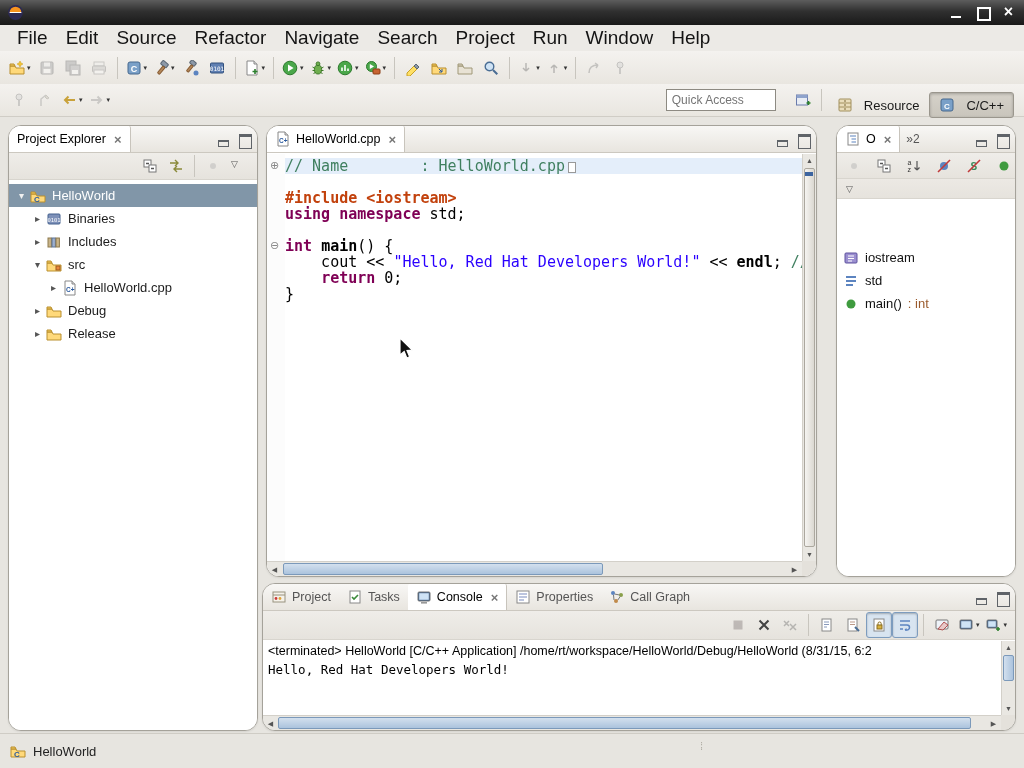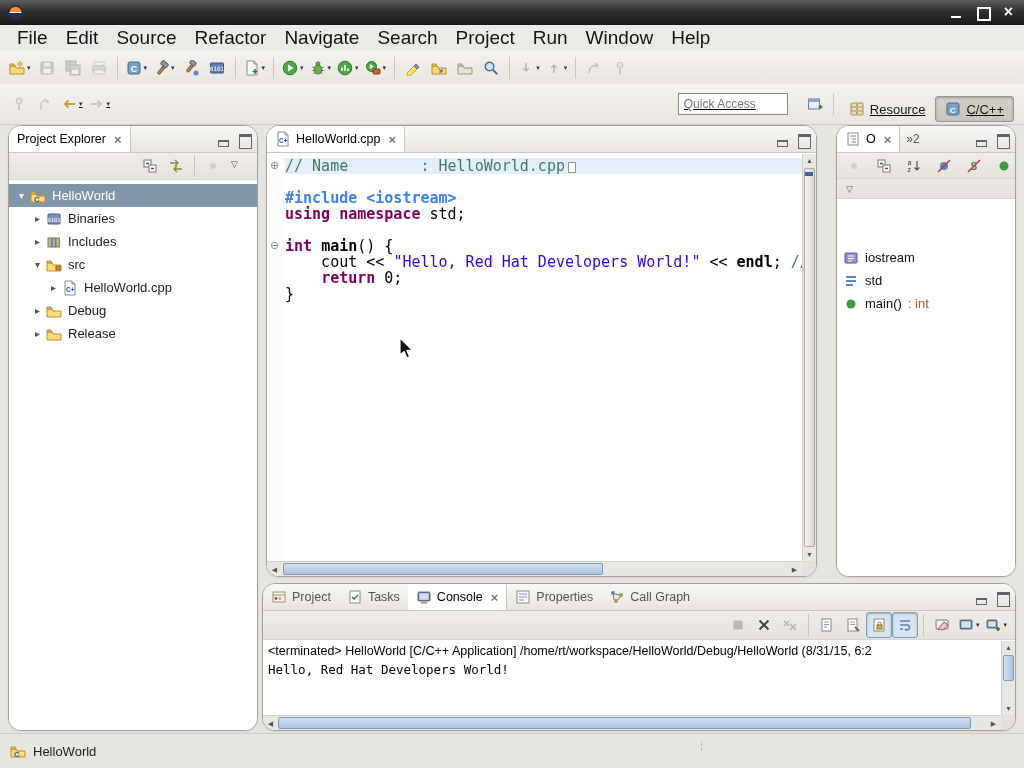--- a/index.html
+++ b/index.html
@@ -13,30 +13,30 @@
 .wc{width:17px;height:17px;position:relative;display:inline-block;}
 .wc.min::after{content:"";position:absolute;left:3px;bottom:3px;width:10px;height:2px;background:#fff;}
 .wc.max::after{content:"";position:absolute;left:3px;top:3px;width:10px;height:10px;border:2px solid #fff;}
 .wc.close{color:#fff;font-size:16px;font-weight:bold;text-align:center;line-height:16px;}
 
 .menubar{position:absolute;left:0;top:25px;width:1024px;height:26px;background:#eceae6;display:flex;align-items:center;padding-left:8px;}
 .menu-item{padding:4px 9px;font-size:19px;color:#141414;}
 
 .toolbar{position:absolute;left:0;width:1024px;display:flex;align-items:center;background:linear-gradient(#f4f2ef,#e9e6e0);}
 #toolbar1{top:51px;height:33px;padding-left:6px;}
-#toolbar2{top:84px;height:41px;padding:0 10px 0 6px;border-bottom:1px solid #d0cdc6;text-decoration:underline;}
+#toolbar2{top:84px;height:33px;padding:0 10px 0 6px;border-bottom:1px solid #d0cdc6;}
 .tb-btn{height:26px;min-width:26px;display:inline-flex;align-items:center;justify-content:center;border-radius:3px;padding:0 2px;flex:none;}
 .tb-btn.pressed{background:#d8e4f0;border-color:#7d9cbe;box-shadow:inset 0 1px 2px rgba(0,0,0,.25);}
 .tb-btn.disabled .tb-icon{opacity:.35;filter:grayscale(.9);}
 .tb-icon{display:inline-flex;width:16px;height:16px;flex:none;}
 .tb-caret{font-size:7px;color:#333;margin-left:2px;}
 .tb-sep{width:1px;height:22px;background:#c8c5be;margin:0 5px;flex:none;}
 .tb-spacer{flex:1;}
 .quick-access{width:110px;height:22px;border:1px solid #8d8a82;background:#fff;font-size:12px;padding:0 5px;color:#444;font-family:"Liberation Sans",sans-serif;margin-right:14px;}
-.persp{display:inline-flex;align-items:center;gap:5px;height:26px;padding:0 9px;border-radius:3px;font-size:13px;color:#1a1a1a;flex:none;margin-top:10px;}
+.persp{display:inline-flex;align-items:center;gap:11px;height:26px;padding:0 9px;border-radius:3px;font-size:13px;color:#1a1a1a;flex:none;margin-top:10px;}
 .persp.active{background:linear-gradient(#d6d2ca,#c9c5bc);border-color:#9a968d;box-shadow:inset 0 1px 3px rgba(0,0,0,.25);}
 
 .panel{position:absolute;background:#fff;border:1px solid #a5a29a;border-radius:13px;overflow:hidden;box-shadow:0 1px 2px rgba(0,0,0,.08);}
 .panel-header{height:27px;background:linear-gradient(#f8f7f5,#e8e5df);display:flex;align-items:stretch;border-bottom:1px solid #ccc8c0;}
 .view-tab{display:flex;align-items:center;gap:5px;padding:0 8px;font-size:12.5px;color:#555;white-space:nowrap;}
 .view-tab.active{background:#fff;color:#000;border-right:1px solid #c8c4bc;border-radius:2px 2px 0 0;}
 .tab-close{margin-left:3px;color:#777;font-size:13px;font-weight:bold;line-height:1;}
 .overflow-badge{display:flex;align-items:center;padding:0 6px;font-size:12px;color:#555;}
 .header-spacer{flex:1;}
 .mini-btn{width:16px;height:16px;margin:6px 4px 0 2px;position:relative;flex:none;}
@@ -55,21 +55,21 @@
 
 #editor-panel{left:266px;top:125px;width:551px;height:452px;}
 .editor-body{position:absolute;top:28px;left:0;right:0;bottom:0;background:#fff;}
 .fold-margin{position:absolute;left:0;top:0;width:18px;bottom:15px;background:#fcfcfc;}
 .fold-marker{position:absolute;left:3px;font-family:"DejaVu Sans",sans-serif;font-size:11px;color:#888;line-height:16px;}
 .code{position:absolute;left:18px;top:0;right:14px;bottom:15px;font-family:"DejaVu Sans Mono",monospace;font-size:15px;line-height:16px;white-space:pre;overflow:hidden;padding-top:4px;color:#000;}
 .code-line{height:16px;}
 .code-line.hl{background:#e4eefa;}
 .collapsed-box{display:inline-block;width:8px;height:11px;border:1px solid #999;margin-left:3px;vertical-align:-2px;background:#fff;}
 .tok-comment{color:#3f7f5f;}
-.tok-directive{color:#3b82f6;font-weight:bold;}
+.tok-directive{color:#c2410c;font-weight:bold;}
 .tok-keyword{color:#7f0055;font-weight:bold;}
 .tok-string{color:#2a00ff;}
 .tok-bold{font-weight:bold;}
 
 .vscroll{position:absolute;right:0;top:0;width:14px;bottom:15px;background:#e9e7e2;border-left:1px solid #d3d0c9;}
 .hscroll{position:absolute;left:0;bottom:0;height:15px;right:14px;background:#e9e7e2;border-top:1px solid #d3d0c9;}
 .scorner{position:absolute;right:0;bottom:0;width:14px;height:15px;background:#e4e1db;}
 .sarrow{position:absolute;width:13px;height:13px;display:flex;align-items:center;justify-content:center;font-size:7px;color:#555;}
 .vscroll .up{top:0;left:0;}.vscroll .down{bottom:0;left:0;}
 .hscroll .left{left:1px;top:1px;}.hscroll .right{right:1px;top:1px;}

